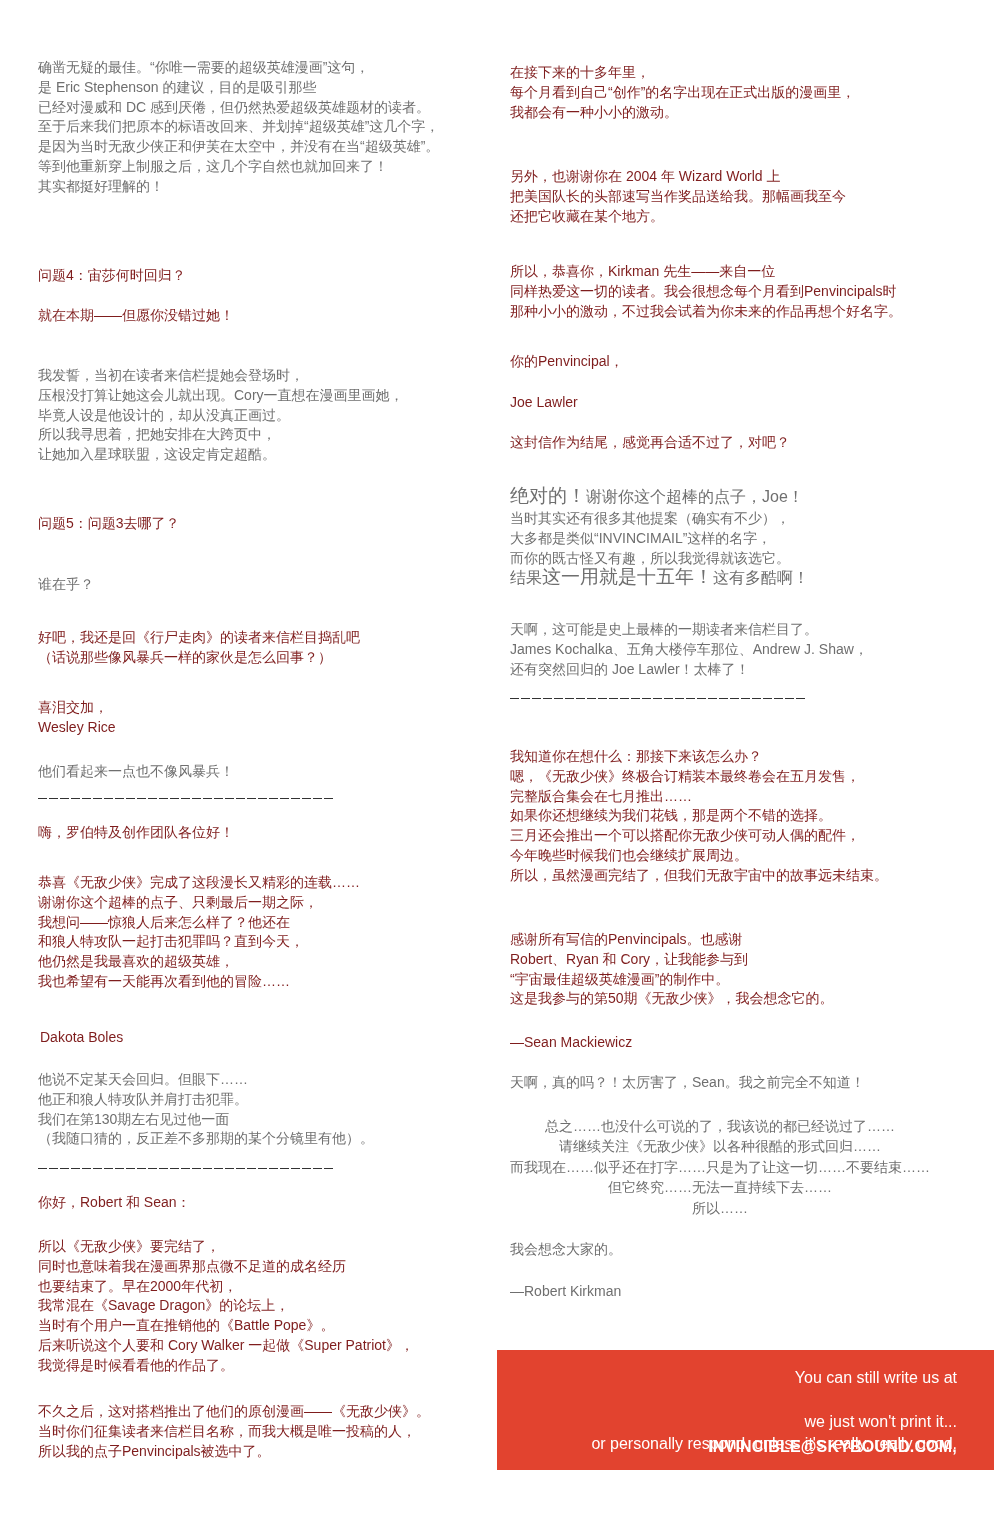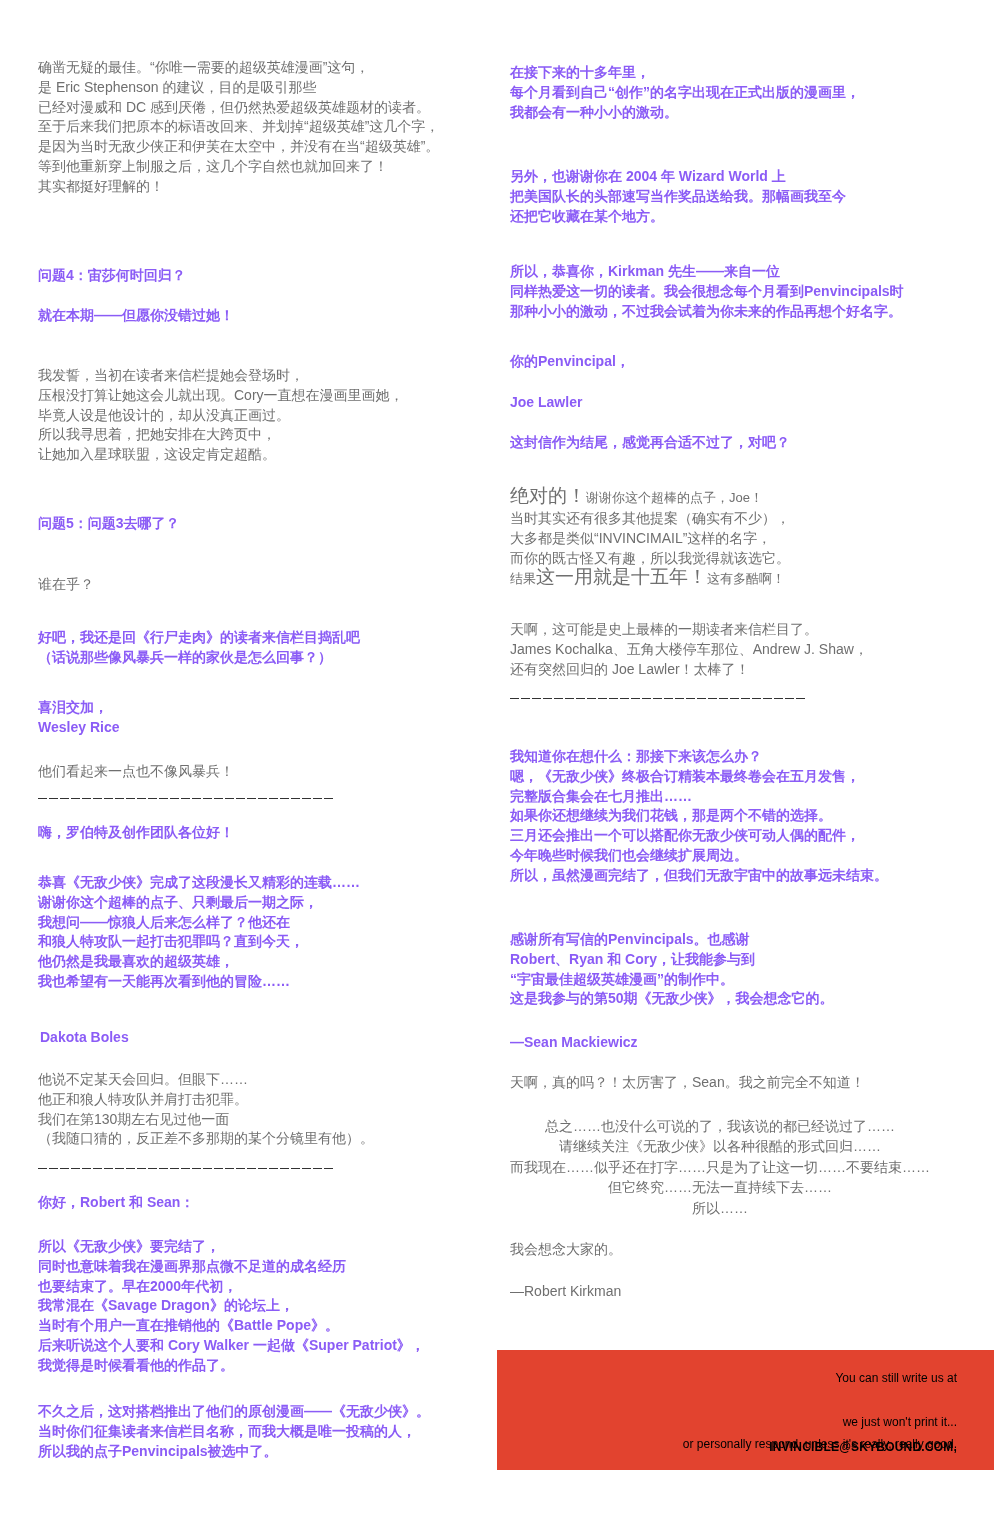--- a/index.html
+++ b/index.html
@@ -12,51 +12,51 @@
       font-family: "Liberation Sans", "DejaVu Sans", sans-serif;
     }
     .page { position: absolute; left: 0; top: 0; width: 994px; height: 1304px; }
     .blk {
       position: absolute;
       white-space: nowrap;
       font-size: 14px;
       line-height: 19.8px;
     }
     .ln { height: 19.8px; }
-    .dark { color: #8b5cf6; font-weight: bold; }
+    .dark { color: #7f1d1d; }
     .gray { color: #6f6f6f; }
     .sep {
       position: absolute;
       white-space: nowrap;
       font-size: 9px;
       font-weight: bold;
       letter-spacing: 2px;
       line-height: 16px;
       color: #1c1c1c;
     }
     .big { font-size: 19px; font-family: Liberation Mono, monospace; }
-    .small { font-size: 13px; }
+    .small { font-size: 16px; }
     .ln-big { height: 24px; line-height: 24px; }
     .ln-big2 { height: 20px; line-height: 20px; }
     .kirk .ln { height: 20.4px; line-height: 20.4px; text-align: center; }
 
     .footer-box {
       position: absolute;
       left: 497px;
       top: 1350px;
       width: 497px;
       height: 120px;
       background: #e2432f;
     }
     .fl {
       position: absolute;
       right: 37px;
       white-space: nowrap;
-      color: #000000;
-      font-size: 12px;
+      color: #ffffff;
+      font-size: 16px;
       line-height: 22px;
       height: 22px;
     }
     .fl.email { font-weight: bold; letter-spacing: 0.2px; margin-top: 47px; }
   </style>
 </head>
 <body>
 
 <div class="page">
 

